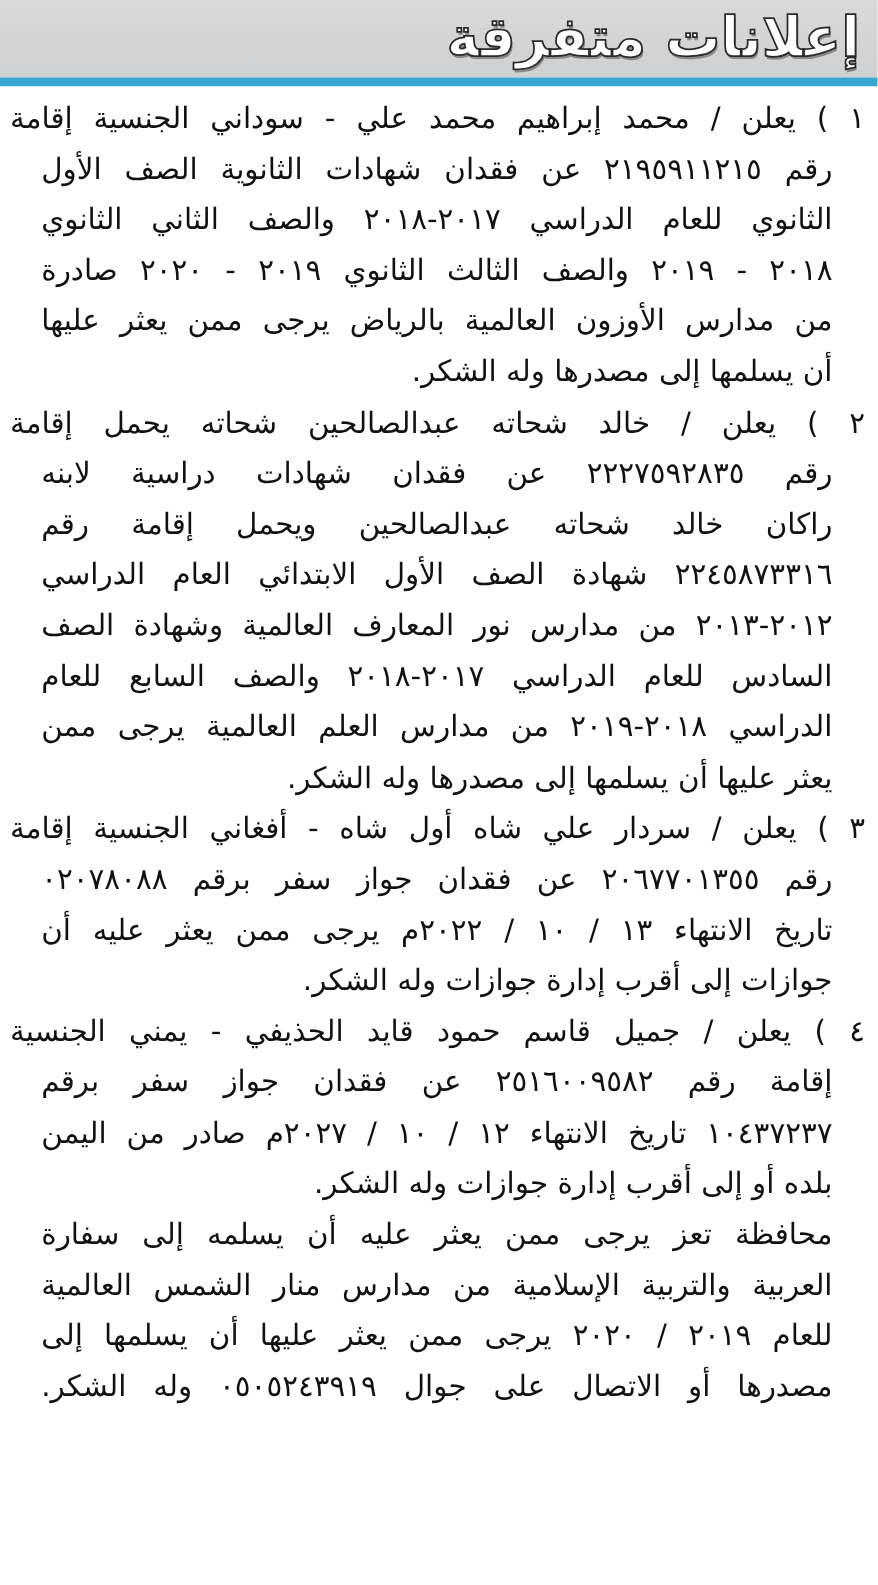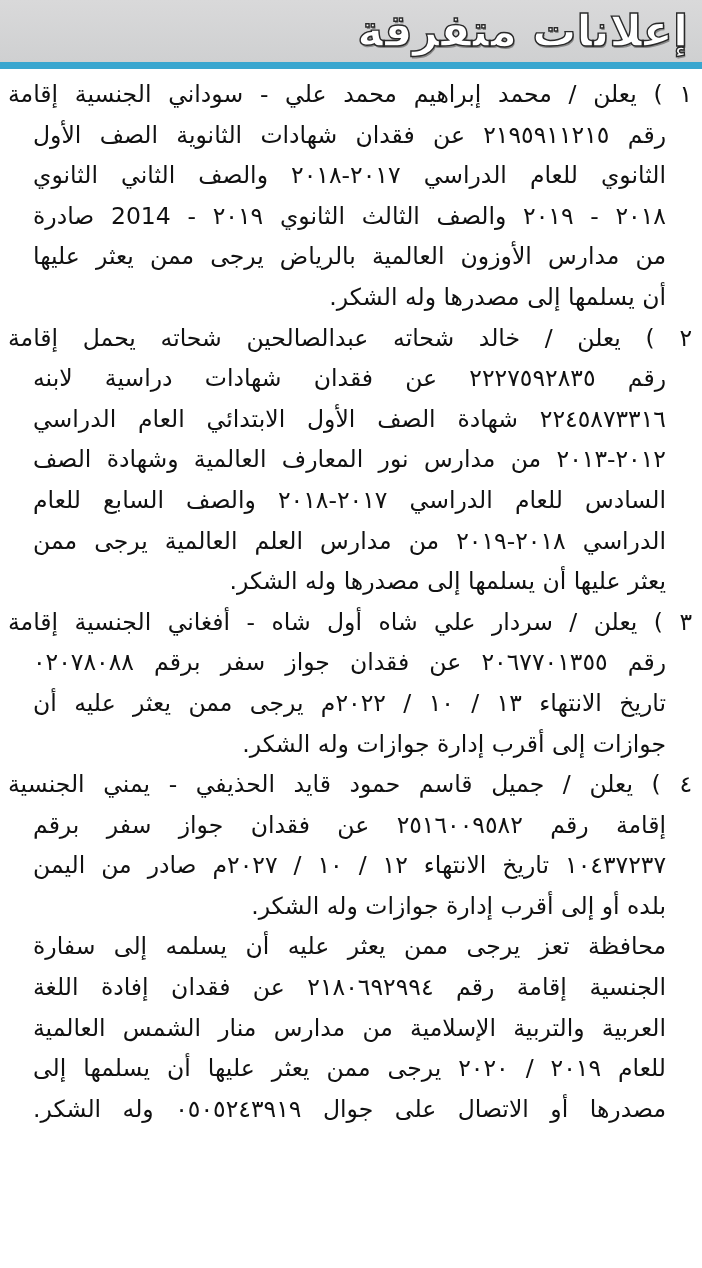--- a/index.html
+++ b/index.html
@@ -55,28 +55,29 @@
     <div class="header-title">إعلانات متفرقة</div>
   </div>
   <div class="header-bar"></div>
 
   <div class="content">
 
     <div class="notice">
       <span class="line">١ ) يعلن / محمد إبراهيم محمد علي - سوداني الجنسية إقامة</span>
       <span class="line indent">رقم ٢١٩٥٩١١٢١٥ عن فقدان شهادات الثانوية الصف الأول</span>
       <span class="line indent">الثانوي للعام الدراسي ٢٠١٧-٢٠١٨ والصف الثاني الثانوي</span>
-      <span class="line indent">٢٠١٨ - ٢٠١٩ والصف الثالث الثانوي ٢٠١٩ - 2014 صادرة</span>
+      <span class="line indent">٢٠١٨ - ٢٠١٩ والصف الثالث الثانوي ٢٠١٩ - ٢٠٢٠ صادرة</span>
       <span class="line indent">من مدارس الأوزون العالمية بالرياض يرجى ممن يعثر عليها</span>
       <span class="line indent last">أن يسلمها إلى مصدرها وله الشكر.</span>
     </div>
 
     <div class="notice">
       <span class="line">٢ ) يعلن / خالد شحاته عبدالصالحين شحاته يحمل إقامة</span>
       <span class="line indent">رقم ٢٢٢٧٥٩٢٨٣٥ عن فقدان شهادات دراسية لابنه</span>
+      <span class="line indent">راكان خالد شحاته عبدالصالحين ويحمل إقامة رقم</span>
       <span class="line indent">٢٢٤٥٨٧٣٣١٦ شهادة الصف الأول الابتدائي العام الدراسي</span>
       <span class="line indent">٢٠١٢-٢٠١٣ من مدارس نور المعارف العالمية وشهادة الصف</span>
       <span class="line indent">السادس للعام الدراسي ٢٠١٧-٢٠١٨ والصف السابع للعام</span>
       <span class="line indent">الدراسي ٢٠١٨-٢٠١٩ من مدارس العلم العالمية يرجى ممن</span>
       <span class="line indent last">يعثر عليها أن يسلمها إلى مصدرها وله الشكر.</span>
     </div>
 
     <div class="notice">
       <span class="line">٣ ) يعلن / سردار علي شاه أول شاه - أفغاني الجنسية إقامة</span>
       <span class="line indent">رقم ٢٠٦٧٧٠١٣٥٥ عن فقدان جواز سفر برقم ٠٢٠٧٨٠٨٨</span>
@@ -86,19 +87,18 @@
 
     <div class="notice">
       <span class="line">٤ ) يعلن / جميل قاسم حمود قايد الحذيفي - يمني الجنسية</span>
       <span class="line indent">إقامة رقم ٢٥١٦٠٠٩٥٨٢ عن فقدان جواز سفر برقم</span>
       <span class="line indent">١٠٤٣٧٢٣٧ تاريخ الانتهاء ١٢ / ١٠ / ٢٠٢٧م صادر من اليمن</span>
       <span class="line indent last">بلده أو إلى أقرب إدارة جوازات وله الشكر.</span>
       <span class="line indent">محافظة تعز يرجى ممن يعثر عليه أن يسلمه إلى سفارة</span>
     </div>
 
     <div class="notice">
-      <span class="line indent">الجنسية إقامة رقم ٢١٨٠٦٩٢٩٩٤ عن فقدان إفادة اللغة</span>
       <span class="line indent">العربية والتربية الإسلامية من مدارس منار الشمس العالمية</span>
       <span class="line indent">للعام ٢٠١٩ / ٢٠٢٠ يرجى ممن يعثر عليها أن يسلمها إلى</span>
       <span class="line indent">مصدرها أو الاتصال على جوال ٠٥٠٥٢٤٣٩١٩ وله الشكر.</span>
     </div>
   </div>
 </div>
 
 </body></html>

